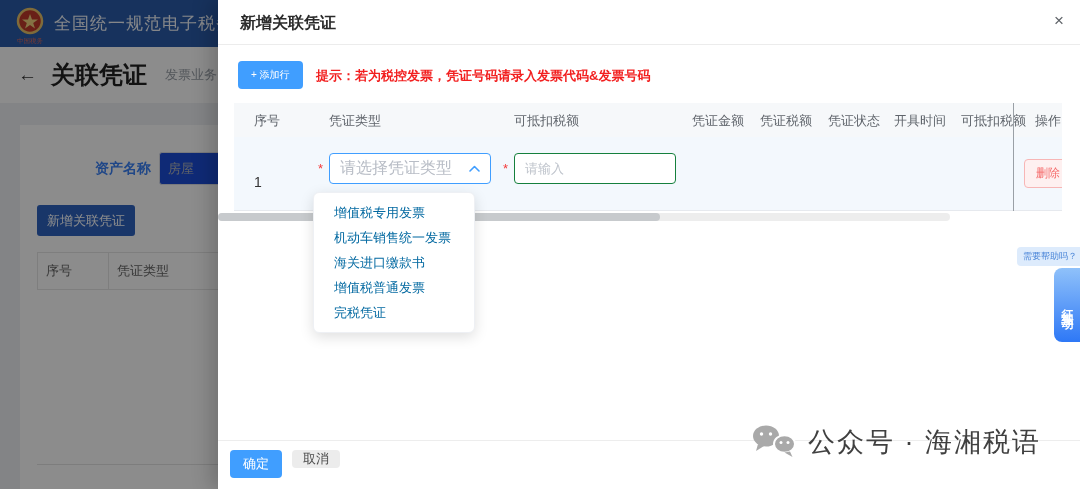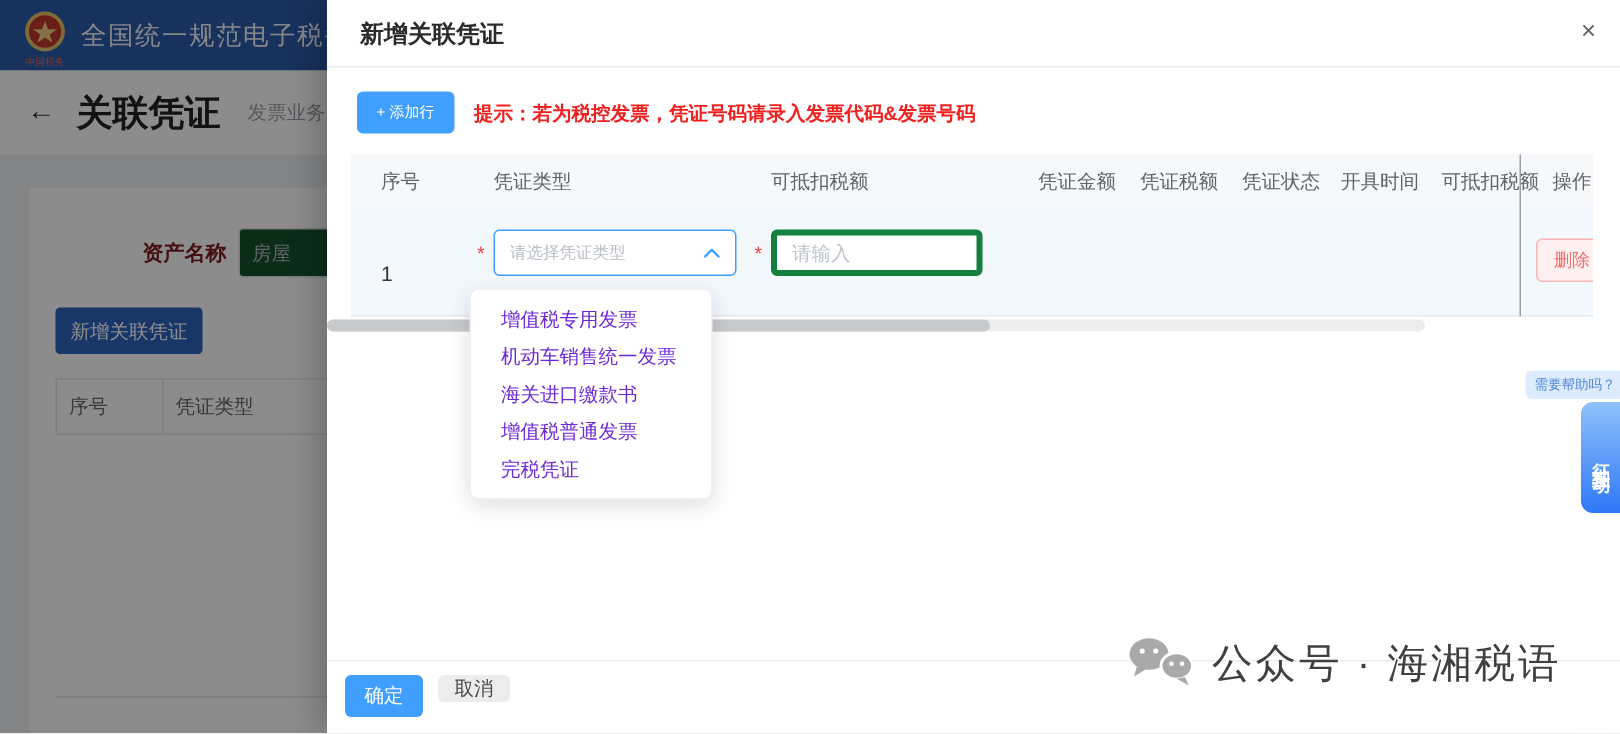--- a/index.html
+++ b/index.html
@@ -12,22 +12,22 @@
   .top-header { left:0; top:0; width:1080px; height:47px; background:#2a5caa; display:flex; align-items:center; padding-left:14px; z-index:1; }
   .logo-badge { width:32px; height:40px; margin-top:6px; flex:0 0 auto; }
   .brand-title { color:#f2f5fa; font-size:17px; margin-left:8px; letter-spacing:1px; }
   .titlebar { left:0; top:47px; width:1080px; height:56px; background:#fff; display:flex; align-items:center; z-index:1; }
   .back-arrow { font-size:19px; color:#333; margin-left:18px; cursor:pointer; }
   .page-title { font-size:24px; font-weight:bold; color:#222; margin-left:14px; }
   .breadcrumb { display:flex; align-items:center; gap:4px; margin-left:18px; color:#9aa0a8; font-size:13px; }
   .page-content { left:0; top:103px; width:1080px; height:386px; background:#eef0f4; z-index:1; }
   .page-card { left:20px; top:125px; width:1060px; height:364px; background:#fff; z-index:1; }
   .asset-row { left:95px; top:152px; height:33px; display:flex; align-items:center; z-index:1; }
-  .asset-label { font-size:14px; font-weight:bold; color:#7f1d1d; margin-right:8px; }
-  .asset-input { width:110px; height:33px; border:1px solid #dcdfe6; border-radius:3px; padding:0 8px; font-size:13px; color:#aeb3bb; background:#14532d; font-family:inherit; }
+  .asset-label { font-size:14px; font-weight:bold; color:#3b82f6; margin-right:8px; }
+  .asset-input { width:110px; height:33px; border:1px solid #dcdfe6; border-radius:3px; padding:0 8px; font-size:13px; color:#aeb3bb; background:#1d4ed8; font-family:inherit; }
   .page-add-btn { left:37px; top:205px; width:98px; height:31px; background:#2e63c0; color:#fff; font-size:13px; border:none; border-radius:3px; cursor:pointer; z-index:1; font-family:inherit; }
   .page-table-head { left:37px; top:252px; width:1025px; height:38px; border:1px solid #e6e6e6; display:flex; align-items:center; z-index:1; }
   .pth-cell { font-size:13px; color:#666; }
   .pth-c1 { width:70px; padding-left:8px; }
   .pth-div { width:1px; height:38px; background:#e6e6e6; }
   .pth-c2 { padding-left:8px; }
   .page-bottom-line { left:37px; top:464px; width:1025px; height:1px; background:#e3e3e3; z-index:1; }
 
   
   .overlay { left:0; top:0; width:1080px; height:489px; background:rgba(0,0,0,0.45); z-index:5; }
@@ -41,31 +41,31 @@
 
   .add-row-btn { left:20px; top:61px; height:28px; padding:0 13px; background:#409eff; color:#fff; font-size:10px; border:none; border-radius:4px; cursor:pointer; font-family:inherit;text-align:center; }
   .hint-text { left:98px; top:67px; font-size:13px; font-weight:bold; color:#f21f1f;text-align:right; }
 
   .tbl-head { left:16px; top:103px; width:828px; height:34px; background:#f6f8fa; overflow:hidden; }
   .th-cell { position:absolute; top:9px; font-size:13px; color:#5f646b; white-space:nowrap; }
   .tbl-row { left:16px; top:137px; width:828px; height:74px; background:#f3f8fd; border-bottom:1px solid #e6e9ee; overflow:hidden; }
   .row-index { position:absolute; left:20px; top:37px; font-size:14px; color:#333; }
   .req-star { position:absolute; font-size:13px; color:#f43b3b; top:24px; }
   .type-select { position:absolute; left:95px; top:16px; width:162px; height:31px; background:#fff; border:1px solid #409eff; border-radius:4px; display:flex; align-items:center; padding:0 10px; cursor:pointer; }
-  .select-placeholder { flex:1; font-size:11px; color:#b8bdc6; white-space:nowrap; overflow:hidden; }
-  .num-input { position:absolute; left:280px; top:16px; width:141px; height:31px; border:4px solid #15803d; border-radius:4px; padding:0 10px; font-size:13px; color:#333; font-family:inherit; }
+  .select-placeholder { flex:1; font-size:16px; color:#b8bdc6; white-space:nowrap; overflow:hidden; }
+  .num-input { position:absolute; left:280px; top:16px; width:162px; height:31px; border:1px solid #15803d; border-radius:4px; padding:0 10px; font-size:13px; color:#333; font-family:inherit; }
   .num-input::placeholder { color:#bfc4cc; }
   .fixed-col-divider { left:795px; top:103px; width:1px; height:108px; background:#9aa0a6; z-index:2; }
   .delete-btn { position:absolute; left:790px; top:22px; width:48px; height:29px; background:#fef0f0; border:1px solid #f7b6b6; border-radius:4px; color:#f56c6c; font-size:12px; cursor:pointer; font-family:inherit; }
 
   .hscroll-track { left:0; top:213px; width:732px; height:8px; background:#ededed; border-radius:4px; }
   .hscroll-thumb { position:absolute; left:0; top:0; width:442px; height:8px; background:#c7cacd; border-radius:4px; cursor:grab; }
 
   .dropdown { left:95px; top:192px; width:162px; height:141px; background:#fff; border:1px solid #eef0f4; border-radius:6px; box-shadow:0 4px 14px rgba(0,0,0,0.13); padding:7px 0; z-index:3; }
-  .dd-option { height:25px; line-height:25px; padding-left:20px; font-size:13px; color:#6d28d9; cursor:pointer; white-space:nowrap; }
+  .dd-option { height:25px; line-height:25px; padding-left:20px; font-size:13px; color:#0369a1; cursor:pointer; white-space:nowrap; }
 
   .footer-divider { left:0; top:440px; width:862px; height:1px; background:#ededed; }
   .confirm-btn { left:12px; top:450px; width:52px; height:28px; background:#409eff; border:none; border-radius:4px; color:#fff; font-size:13px; cursor:pointer; font-family:inherit; }
   .cancel-btn { left:74px; top:450px; width:48px; height:18px; background:#ececec; border:none; border-radius:4px; color:#4a4a4a; font-size:13px; cursor:pointer; font-family:inherit; }
 
   
   .help-tooltip { left:1017px; top:247px; background:#ddebfc; color:#4b86d8; font-size:9px; padding:3px 6px; border-radius:4px; z-index:15; white-space:nowrap; }
   .side-tab { left:1054px; top:268px; width:26px; height:74px; background:linear-gradient(180deg,#8fc1fa,#2e78f6); border-radius:8px 0 0 8px; z-index:15; display:flex; align-items:center; justify-content:center; cursor:pointer; }
   .side-tab-text { writing-mode:vertical-rl; text-orientation:upright; color:#fff; font-size:12px; letter-spacing:3px; font-weight:bold; }
 

